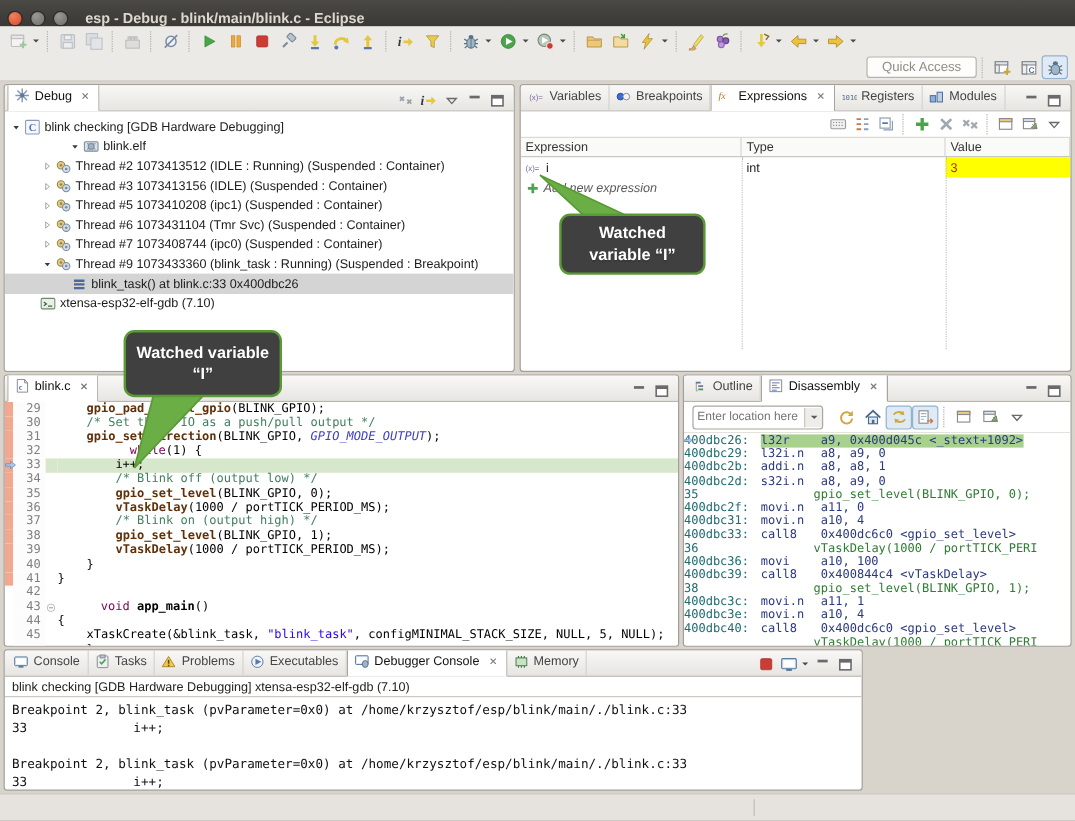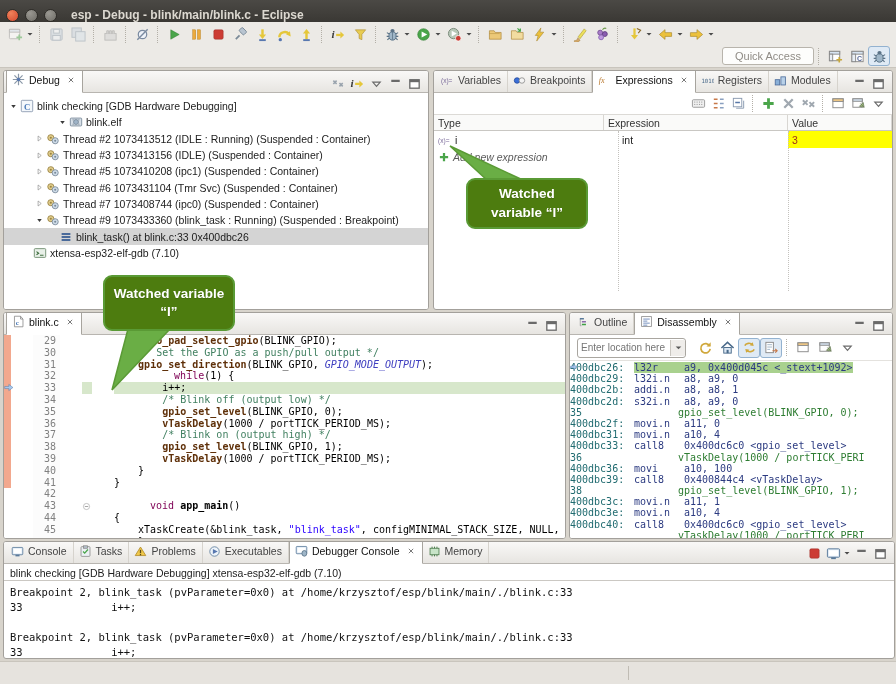--- a/index.html
+++ b/index.html
@@ -48,21 +48,21 @@
   .ehead{display:flex;height:17px;background:#fafaf9;border-top:1px solid #dcdad6;border-bottom:1px solid #c9c7c3;
     font-size:10.5px;color:#333;box-sizing:border-box;}
   .ehead .hc{padding:2px 4px;border-right:1px solid #d8d6d2;box-sizing:border-box;}
   .ebody{position:relative;}
   .erow{display:flex;height:17px;align-items:center;font-size:10.5px;color:#222;}
   .ecell{padding:0 4px;height:17px;display:flex;align-items:center;box-sizing:border-box;}
   .colline{position:absolute;top:0;bottom:0;width:0;border-left:1px dotted #c4c2be;}
   .addrow{font-style:italic;color:#5a5a5a;}
   
   .ecode{font-family:"DejaVu Sans Mono","Liberation Mono",monospace;font-size:10px;line-height:11.8px;overflow:hidden;}
-  .eline{display:flex;height:11.8px;position:relative;white-space:pre;gap:22px;}
+  .eline{display:flex;height:11.8px;position:relative;white-space:pre;}
   .eline .strip{width:7px;flex:none;}
   .eline.mark .strip{background:#f2a88e;}
   .eline .lnum{width:23px;flex:none;text-align:right;padding-right:4px;color:#808080;background:#fcfcfc;}
   .eline .fold{width:10px;flex:none;display:inline-flex;align-items:center;}
   .eline .code{flex:1;}
   .eline.cur .code,.eline.cur .fold{background:#d7e7cb;}
   .iparrow{position:absolute;left:0;top:0;z-index:2;}
   .sg-k{color:#7f0055;font-weight:normal;margin-left:36px;}
   .sg-f{color:#5f3009;font-weight:bold;}
   .sg-fd{font-weight:bold;color:#000;}
@@ -82,21 +82,21 @@
   .dmnem{color:#2b3a80;width:50px;flex:none;display:inline-block;}
   .dops{color:#2b3a80;}
   .dbody.cur{background:#a9d18e;}
   .dsrc{color:#2e7d32;margin-left:44px;}
   .disarrow{position:absolute;left:0;top:0;}
   
   .chead{font-size:10.5px;color:#222;padding:3px 6px;border-bottom:1px solid #cbc8c3;height:17px;box-sizing:border-box;}
   .clines{font-family:"DejaVu Sans Mono","Liberation Mono",monospace;font-size:10.5px;line-height:15px;padding:4px 6px;color:#111;}
   .cline{white-space:pre;}
   
-  .callout{position:absolute;z-index:50;background:#4d7c0f;border:2px solid #5a9a35;border-radius:9px;color:#fff;
+  .callout{position:absolute;z-index:50;background:#404040;border:2px solid #5a9a35;border-radius:9px;color:#fff;
     font-weight:bold;font-size:13.5px;text-align:center;display:flex;align-items:center;justify-content:center;
     padding:4px 8px;box-sizing:border-box;line-height:1.35;text-shadow:0 1px 1px rgba(0,0,0,.15);}
   .ctail{position:absolute;z-index:49;}
   
   .statusbar{position:absolute;left:0;top:661px;width:896px;height:23px;background:#e6e3de;border-top:1px solid #c9c5bd;box-sizing:border-box;}
   .sdiv{position:absolute;left:628px;top:4px;height:14px;width:0;border-left:1px solid #c0bcb4;}
 </style>
 </head>
 <body>
 
@@ -666,22 +666,22 @@
           </svg>
         </span>
         <span class="tbi">
           <svg viewBox="0 0 16 16" width="15" height="15">
             <path d="M4 6.5h8L8 11z" fill="none" stroke="#6a6a6a" stroke-width="1.2"></path>
           </svg>
         </span>
       </div>
     <div>
         <div class="ehead">
+          <div class="hc" style="width: 184px;">Expression</div>
           <div class="hc" style="width: 170px;">Type</div>
-          <div class="hc" style="width: 184px;">Expression</div>
           <div class="hc" style="width: auto; flex: 1 1 0%;">Value</div>
         </div>
         <div class="ebody" style="height: 160px;">
           <div class="erow">
             <div class="ecell" style="width: 184px;">
               <span style="display: inline-flex; margin-right: 3px;">
                 <svg viewBox="0 0 16 16" width="14" height="14">
                   <text x="0" y="11" font-size="7.5" font-family="sans-serif" fill="#7a6a9a">(x)=</text>
                 </svg>
               </span>
@@ -883,21 +883,21 @@
         <div class="dline"><span class="daddr">400dbc36:</span><span class="dbody"><span class="dmnem">movi</span><span class="dops">a10, 100</span></span></div>
         <div class="dline"><span class="daddr">400dbc39:</span><span class="dbody"><span class="dmnem">call8</span><span class="dops">0x400844c4 &lt;vTaskDelay&gt;</span></span></div>
         <div class="dline"><span class="daddr">38</span><span class="dsrc">gpio_set_level(BLINK_GPIO, 1);</span></div>
         <div class="dline"><span class="daddr">400dbc3c:</span><span class="dbody"><span class="dmnem">movi.n</span><span class="dops">a11, 1</span></span></div>
         <div class="dline"><span class="daddr">400dbc3e:</span><span class="dbody"><span class="dmnem">movi.n</span><span class="dops">a10, 4</span></span></div>
         <div class="dline"><span class="daddr">400dbc40:</span><span class="dbody"><span class="dmnem">call8</span><span class="dops">0x400dc6c0 &lt;gpio_set_level&gt;</span></span></div>
         <div class="dline"><span class="daddr"></span><span class="dsrc">vTaskDelay(1000 / portTICK_PERI</span></div>
       </div>
   </div>
 
-  <div class="panel" style="left:3px;top:541px;width:892px;height:118px">
+  <div class="panel" style="left:3px;top:541px;width:716px;height:118px">
     <div class="tabbar">
       <div style="display:flex;align-items:flex-end;height:100%">
           <div class="tab">
             <span style="display: inline-flex;">
               <svg viewBox="0 0 16 16" width="13" height="13">
                 <rect x="1.5" y="3" width="13" height="9" rx="1" fill="#dce8f4" stroke="#5a7a9a"></rect>
                 <rect x="3" y="4.5" width="10" height="6" fill="#fff"></rect>
                 <rect x="5.5" y="12" width="5" height="2" fill="#5a7a9a"></rect>
               </svg>
             </span>

